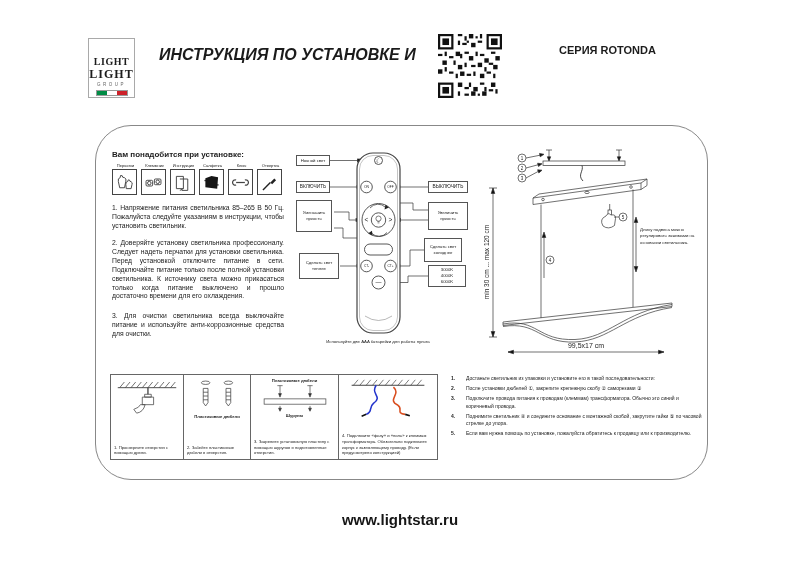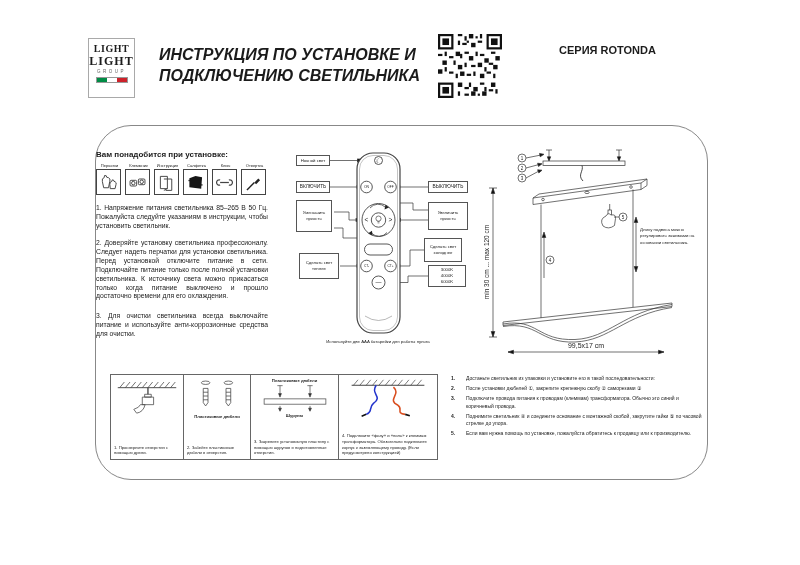--- a/index.html
+++ b/index.html
@@ -1,34 +1,34 @@
 <!DOCTYPE html>
 <html><head>
 <meta charset="utf-8">
 <style>
   html,body{margin:0;padding:0;background:#fff;}
   .page{position:relative;width:800px;height:565px;background:#fff;overflow:hidden;
         font-family:"Liberation Sans",sans-serif;color:#1c1c1c;}
   
   .logo{position:absolute;left:88px;top:38px;width:47px;height:60px;border:1px solid #a9a9a9;
-        text-align:center;font-family:"Liberation Serif",serif;box-sizing:border-box;padding-top:5px;}
+        text-align:center;font-family:"Liberation Serif",serif;box-sizing:border-box;padding-top:18px;}
   .logo .l1{font-size:10px;font-weight:bold;letter-spacing:.5px;line-height:1.05;}
   .logo .l2{font-size:12px;font-weight:bold;letter-spacing:1px;line-height:1.05;}
   .logo .l3{font-family:"Liberation Sans",sans-serif;font-size:4.5px;letter-spacing:2.5px;color:#666;margin-top:2px;}
   .flag{width:30px;height:4px;margin:3px auto 0;display:flex;border:0.5px solid #999;}
   .flag i{flex:1;}
   .title{position:absolute;left:159px;top:44px;font-size:16px;font-weight:bold;line-height:1.32;color:#1b1b1b;font-style:italic;}
   .qr{position:absolute;left:438px;top:34px;width:64px;height:64px;}
   .series{position:absolute;left:505px;top:44px;width:205px;text-align:center;font-size:11px;font-weight:bold;}
   .articles{position:absolute;left:505px;top:69px;width:205px;text-align:center;font-size:15px;font-weight:bold;}
   
   .main-box{position:absolute;left:95px;top:125px;width:613px;height:355px;border:1.5px solid #888;
             border-radius:36px;box-sizing:border-box;}
   
-  .tools{position:absolute;left:96px;top:150px;width:172px;}
+  .tools{position:absolute;left:112px;top:150px;width:172px;}
   .tools h3{margin:0 0 4px 0;font-size:8px;}
   .tool-row{display:flex;gap:2px;}
   .tool{width:27px;text-align:center;}
   .tool .tl{font-size:4px;white-space:nowrap;overflow:hidden;margin-bottom:1px;color:#222;}
   .tool .tb{width:25px;height:26px;border:1px solid #444;box-sizing:border-box;display:flex;align-items:center;justify-content:center;}
   .note{font-size:6.8px;line-height:1.3;margin:9px 0 0 0;text-align:justify;}
   
   .remote-wrap{position:absolute;left:293px;top:148px;width:180px;height:205px;}
   .remote-wrap svg{position:absolute;left:0;top:0;}
   .callout{position:absolute;border:1px solid #555;background:#fff;font-size:4.3px;line-height:1.35;
@@ -76,21 +76,20 @@
     <div class="l3">GROUP</div>
     <div class="flag">
       <i style="background:#008C45"></i>
         <i style="background:#fff"></i>
         <i style="background:#CD212A"></i>
     </div>
   </div>
 
   <div class="title">
     <div>ИНСТРУКЦИЯ ПО УСТАНОВКЕ И</div>
-    <div>ПОДКЛЮЧЕНИЮ СВЕТИЛЬНИКА</div>
   </div>
 
   <div class="qr">
     <svg width="64" height="64" viewBox="0 0 29 29">
       <g fill="#111">
         <rect x="0" y="0" width="7" height="7"></rect>
           <rect x="22" y="0" width="7" height="7"></rect>
           <rect x="0" y="22" width="7" height="7"></rect>
         <rect x="1" y="1" width="5" height="5" fill="#fff"></rect>
           <rect x="23" y="1" width="5" height="5" fill="#fff"></rect>
@@ -426,14 +425,17 @@
     <div class="step">
         <span class="n">4.</span>
         <span>Поднимите светильник ④ и соедините основание с монтажной скобой, закрутите гайки ⑤ по часовой стрелке до упора.</span>
       </div>
     <div class="step">
         <span class="n">5.</span>
         <span>Если вам нужна помощь по установке, пожалуйста обратитесь к продавцу или к производителю.</span>
       </div>
   </div>
 
+  <div class="footer">
+    <span>www.lightstar.ru</span>
+  </div>
 
 </div>
 
 </body></html>

